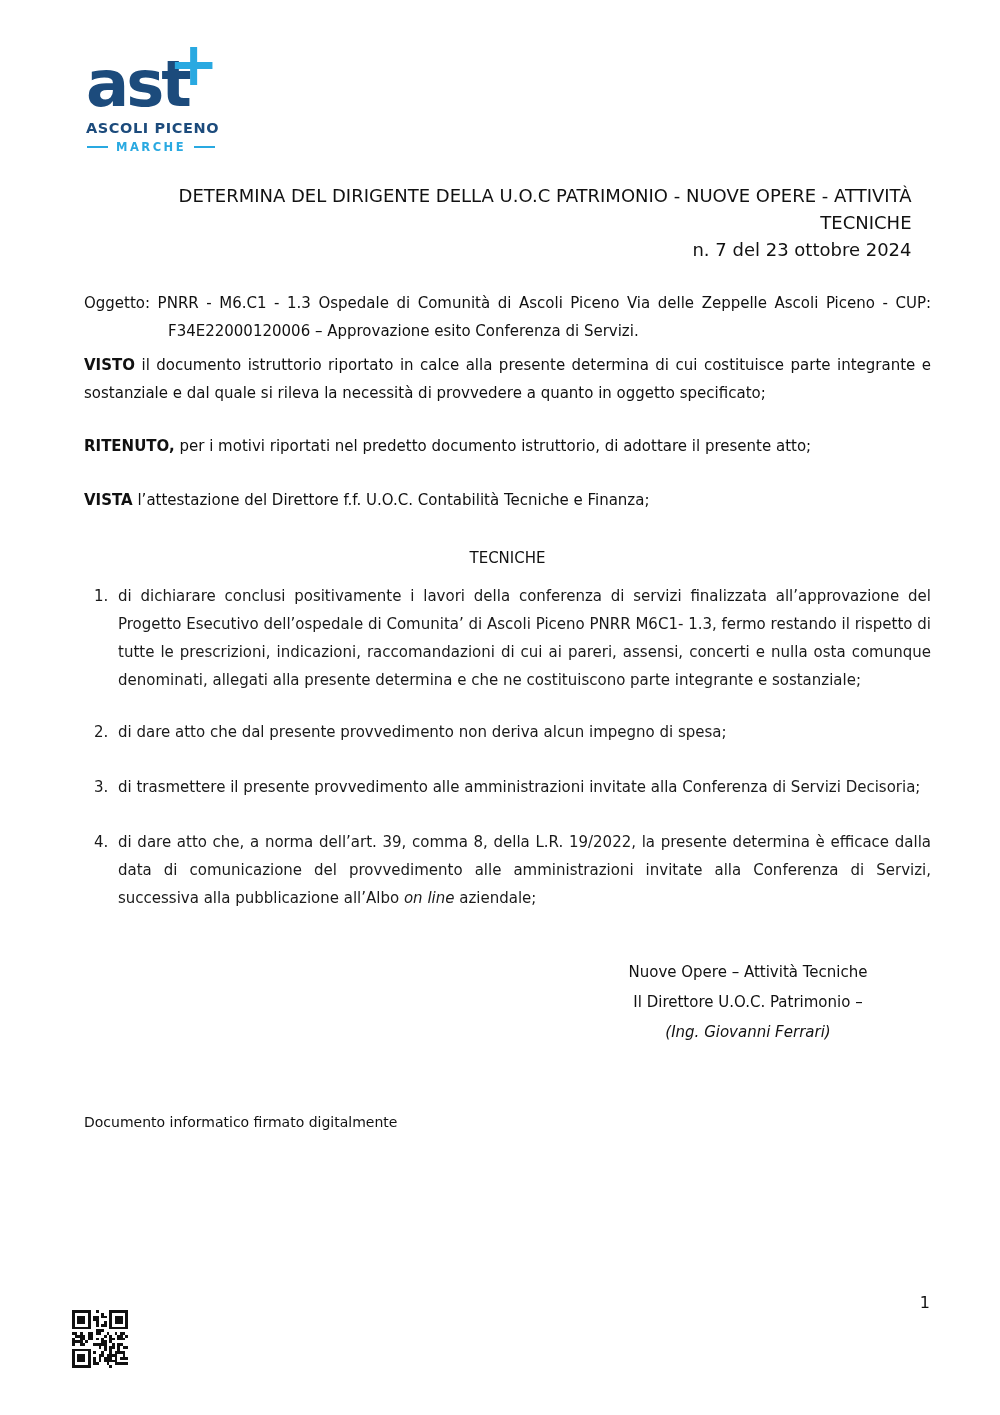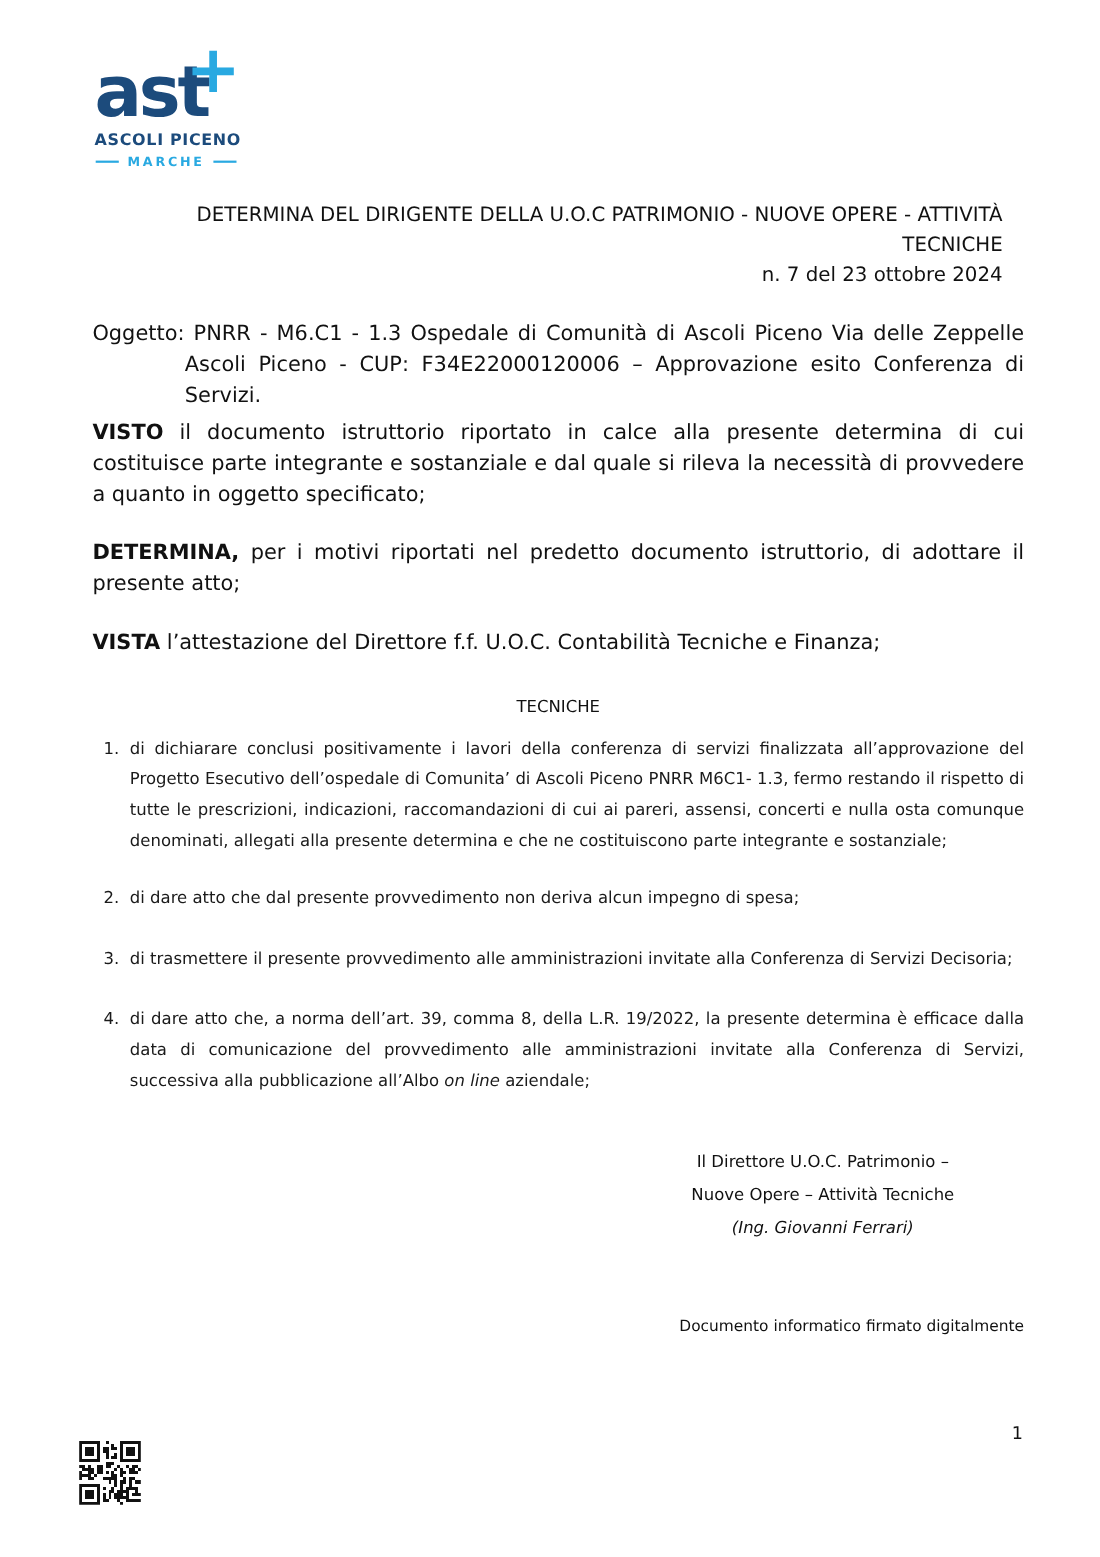--- a/index.html
+++ b/index.html
@@ -43,21 +43,21 @@
   }
   .logo-marche .dash{height:2px;flex:1;background:var(--lblue);}
 
   
   .doc-title{
     max-width:808px;margin:28px auto 0;
     text-align:right;font-size:18px;line-height:27px;color:#111;
   }
 
   
-  .para{font-size:19px;line-height:28px;text-align:justify;margin:0;color:#111;}
+  .para{font-size:15px;line-height:28px;text-align:justify;margin:0;color:#111;}
   .b{font-weight:700;}
   .subject{margin-top:26px;padding-left:84px;text-indent:-84px;}
   .visto{margin-top:6px;}
   .ritenuto{margin-top:25px;}
   .vista{margin-top:26px;}
   .determina-heading{
     margin-top:30px;text-align:center;font-size:15px;line-height:28px;color:#111;
   }
 
   .item{position:relative;padding-left:34px;margin-top:27px;}
@@ -69,21 +69,21 @@
 
   
   .signature{
     width:330px;margin:45px 18px 0 auto;
     text-align:center;font-size:15px;line-height:30px;color:#111;
   }
   .signature .sig-name{font-style:italic;}
 
   
   .digital-note{
-    margin-top:67px;text-align:right;font-size:14px;color:#111;
+    margin-top:67px;text-align:left;font-size:14px;color:#111;
   }
   .qr{position:absolute;left:72px;top:1310px;width:56px;height:58px;}
   .qr svg{display:block;width:56px;height:58px;}
   .page-number{
     position:absolute;top:1293px;right:70px;
     font-size:16px;color:#111;
   }
 </style>
 </head>
 <body>
@@ -105,21 +105,21 @@
 
   <div class="doc-title">
     <div>DETERMINA DEL DIRIGENTE DELLA U.O.C PATRIMONIO - NUOVE OPERE - ATTIVITÀ TECNICHE</div>
     <div>n. 7 del 23 ottobre 2024</div>
   </div>
 
   <p class="para subject"><span>Oggetto:</span><span> PNRR - M6.C1 - 1.3 Ospedale di Comunità di Ascoli Piceno Via delle Zeppelle Ascoli Piceno - CUP: F34E22000120006 – Approvazione esito Conferenza di Servizi.</span></p>
 
   <p class="para visto"><span class="b">VISTO</span><span> il documento istruttorio riportato in calce alla presente determina di cui costituisce parte integrante e sostanziale e dal quale si rileva la necessità di provvedere a quanto in oggetto specificato;</span></p>
 
-  <p class="para ritenuto"><span class="b">DETERMINA,</span><span> per i motivi riportati nel predetto documento istruttorio, di adottare il presente atto;</span></p>
+  <p class="para ritenuto"><span class="b">RITENUTO,</span><span> per i motivi riportati nel predetto documento istruttorio, di adottare il presente atto;</span></p>
 
   <p class="para vista"><span class="b">VISTA</span><span> l’attestazione del Direttore f.f. U.O.C. Contabilità Tecniche e Finanza;</span></p>
 
   <div class="determina-heading">TECNICHE</div>
 
   <div class="item first">
     <span class="num">1.</span>
     <div class="item-text">di dichiarare conclusi positivamente i lavori della conferenza di servizi finalizzata all’approvazione del Progetto Esecutivo dell’ospedale di Comunita’ di Ascoli Piceno PNRR M6C1- 1.3, fermo restando il rispetto di tutte le prescrizioni, indicazioni, raccomandazioni di cui ai pareri, assensi, concerti e nulla osta comunque denominati, allegati alla presente determina e che ne costituiscono parte integrante e sostanziale;</div>
   </div>
 
@@ -132,22 +132,22 @@
     <span class="num">3.</span>
     <div class="item-text">di trasmettere il presente provvedimento alle amministrazioni invitate alla Conferenza di Servizi Decisoria;</div>
   </div>
 
   <div class="item">
     <span class="num">4.</span>
     <div class="item-text"><span>di dare atto che, a norma dell’art. 39, comma 8, della L.R. 19/2022, la presente determina è efficace dalla data di comunicazione del provvedimento alle amministrazioni invitate alla Conferenza di Servizi, successiva alla pubblicazione all’Albo </span><em>on line</em><span> aziendale;</span></div>
   </div>
 
   <div class="signature">
+    <div>Nuove Opere – Attività Tecniche</div>
     <div>Il Direttore U.O.C. Patrimonio –</div>
-    <div>Nuove Opere – Attività Tecniche</div>
     <div class="sig-name">(Ing. Giovanni Ferrari)</div>
   </div>
 
   <div class="digital-note">Documento informatico firmato digitalmente</div>
 
   <div class="qr">
       <svg viewBox="0 0 42 42" preserveAspectRatio="none" shape-rendering="crispEdges">
         <rect x="18" y="0" width="2" height="2" fill="#111"></rect>
         <rect x="22" y="2" width="2" height="2" fill="#111"></rect>
         <rect x="16" y="4" width="2" height="2" fill="#111"></rect>

